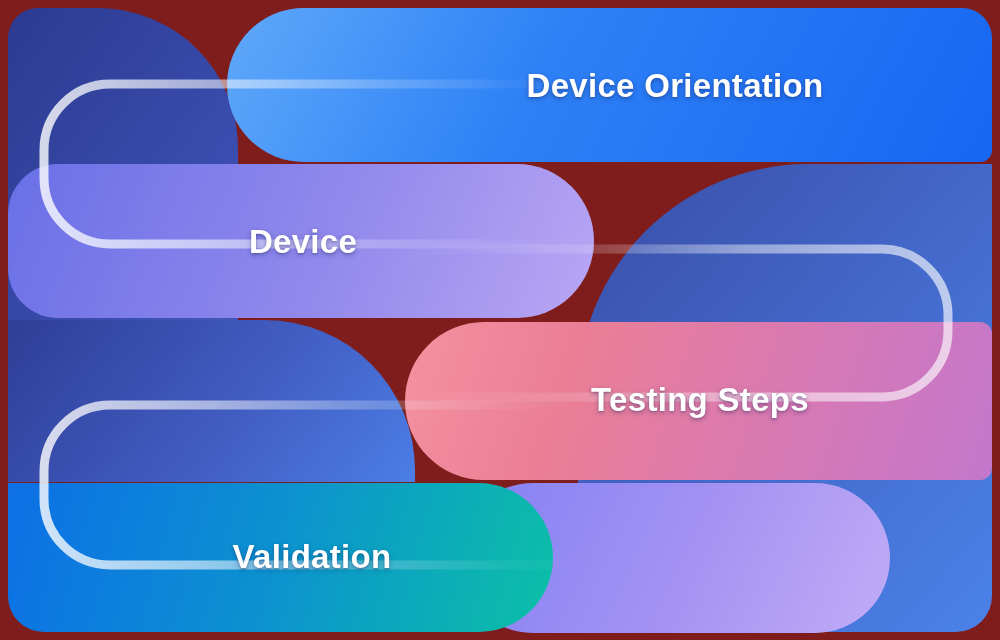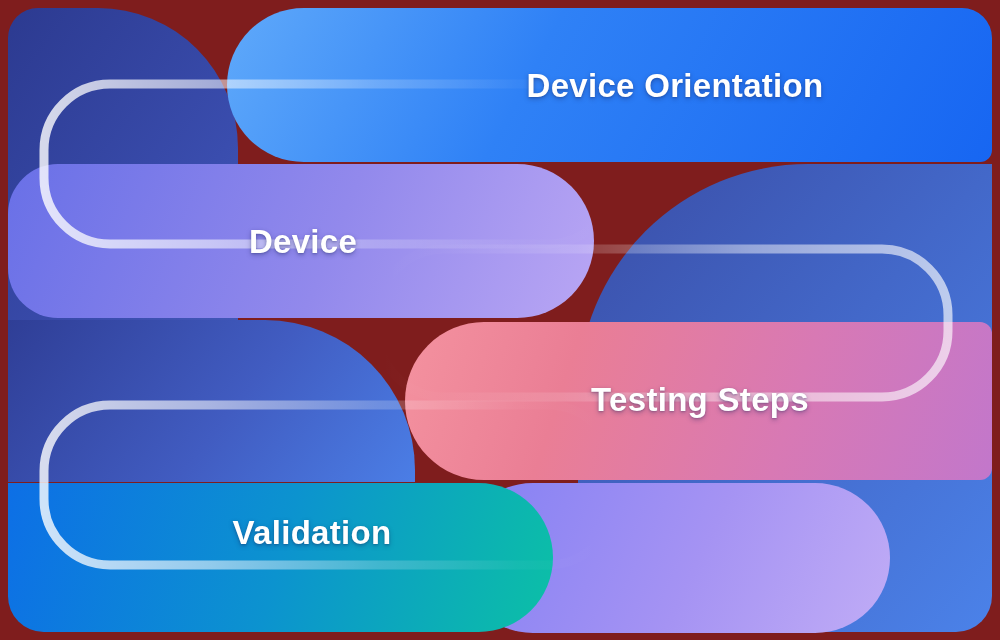--- a/index.html
+++ b/index.html
@@ -64,21 +64,21 @@
     font-weight:700;
     font-size:33px;
     letter-spacing:0.3px;
     white-space:nowrap;
     text-shadow:0 2px 5px rgba(25,35,90,0.35), 0 1px 2px rgba(25,35,90,0.25);
     z-index:6;
   }
   .label-device{left:675px;top:86px;}
   .label-setup{left:303px;top:242px;}
   .label-testing{left:680px;top:400px;margin-left:20px;}
-  .label-validation{left:312px;top:533px;text-align:right;}
+  .label-validation{left:312px;top:557px;text-align:right;}
 
   
   .outline-overlay{
     position:absolute;left:0;top:0;width:1000px;height:640px;
     z-index:5;pointer-events:none;
   }
 </style>
 </head>
 <body>
 

